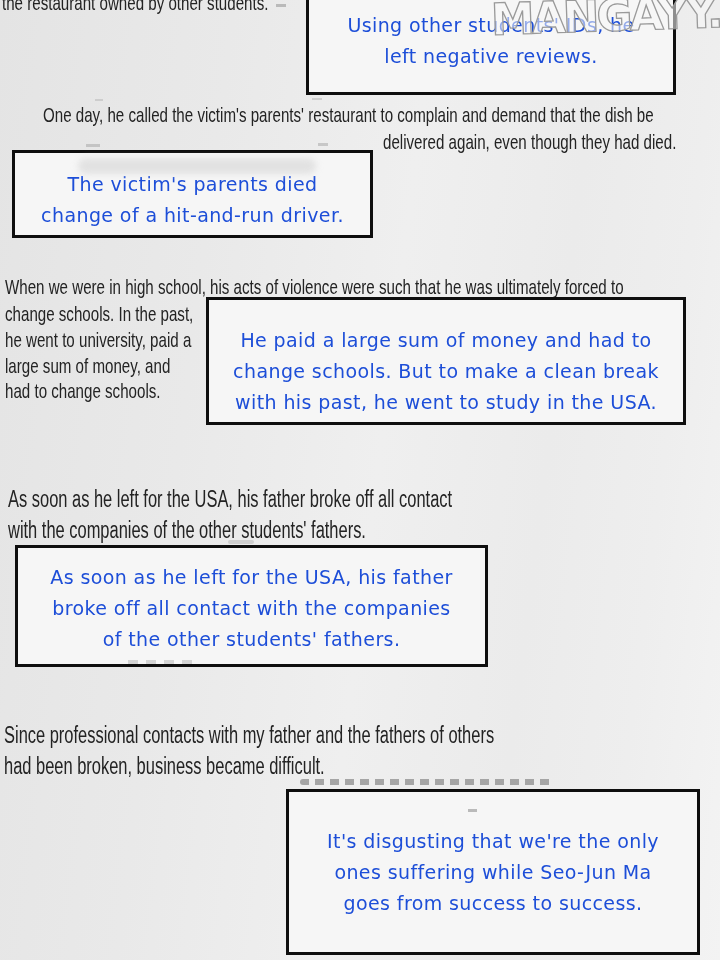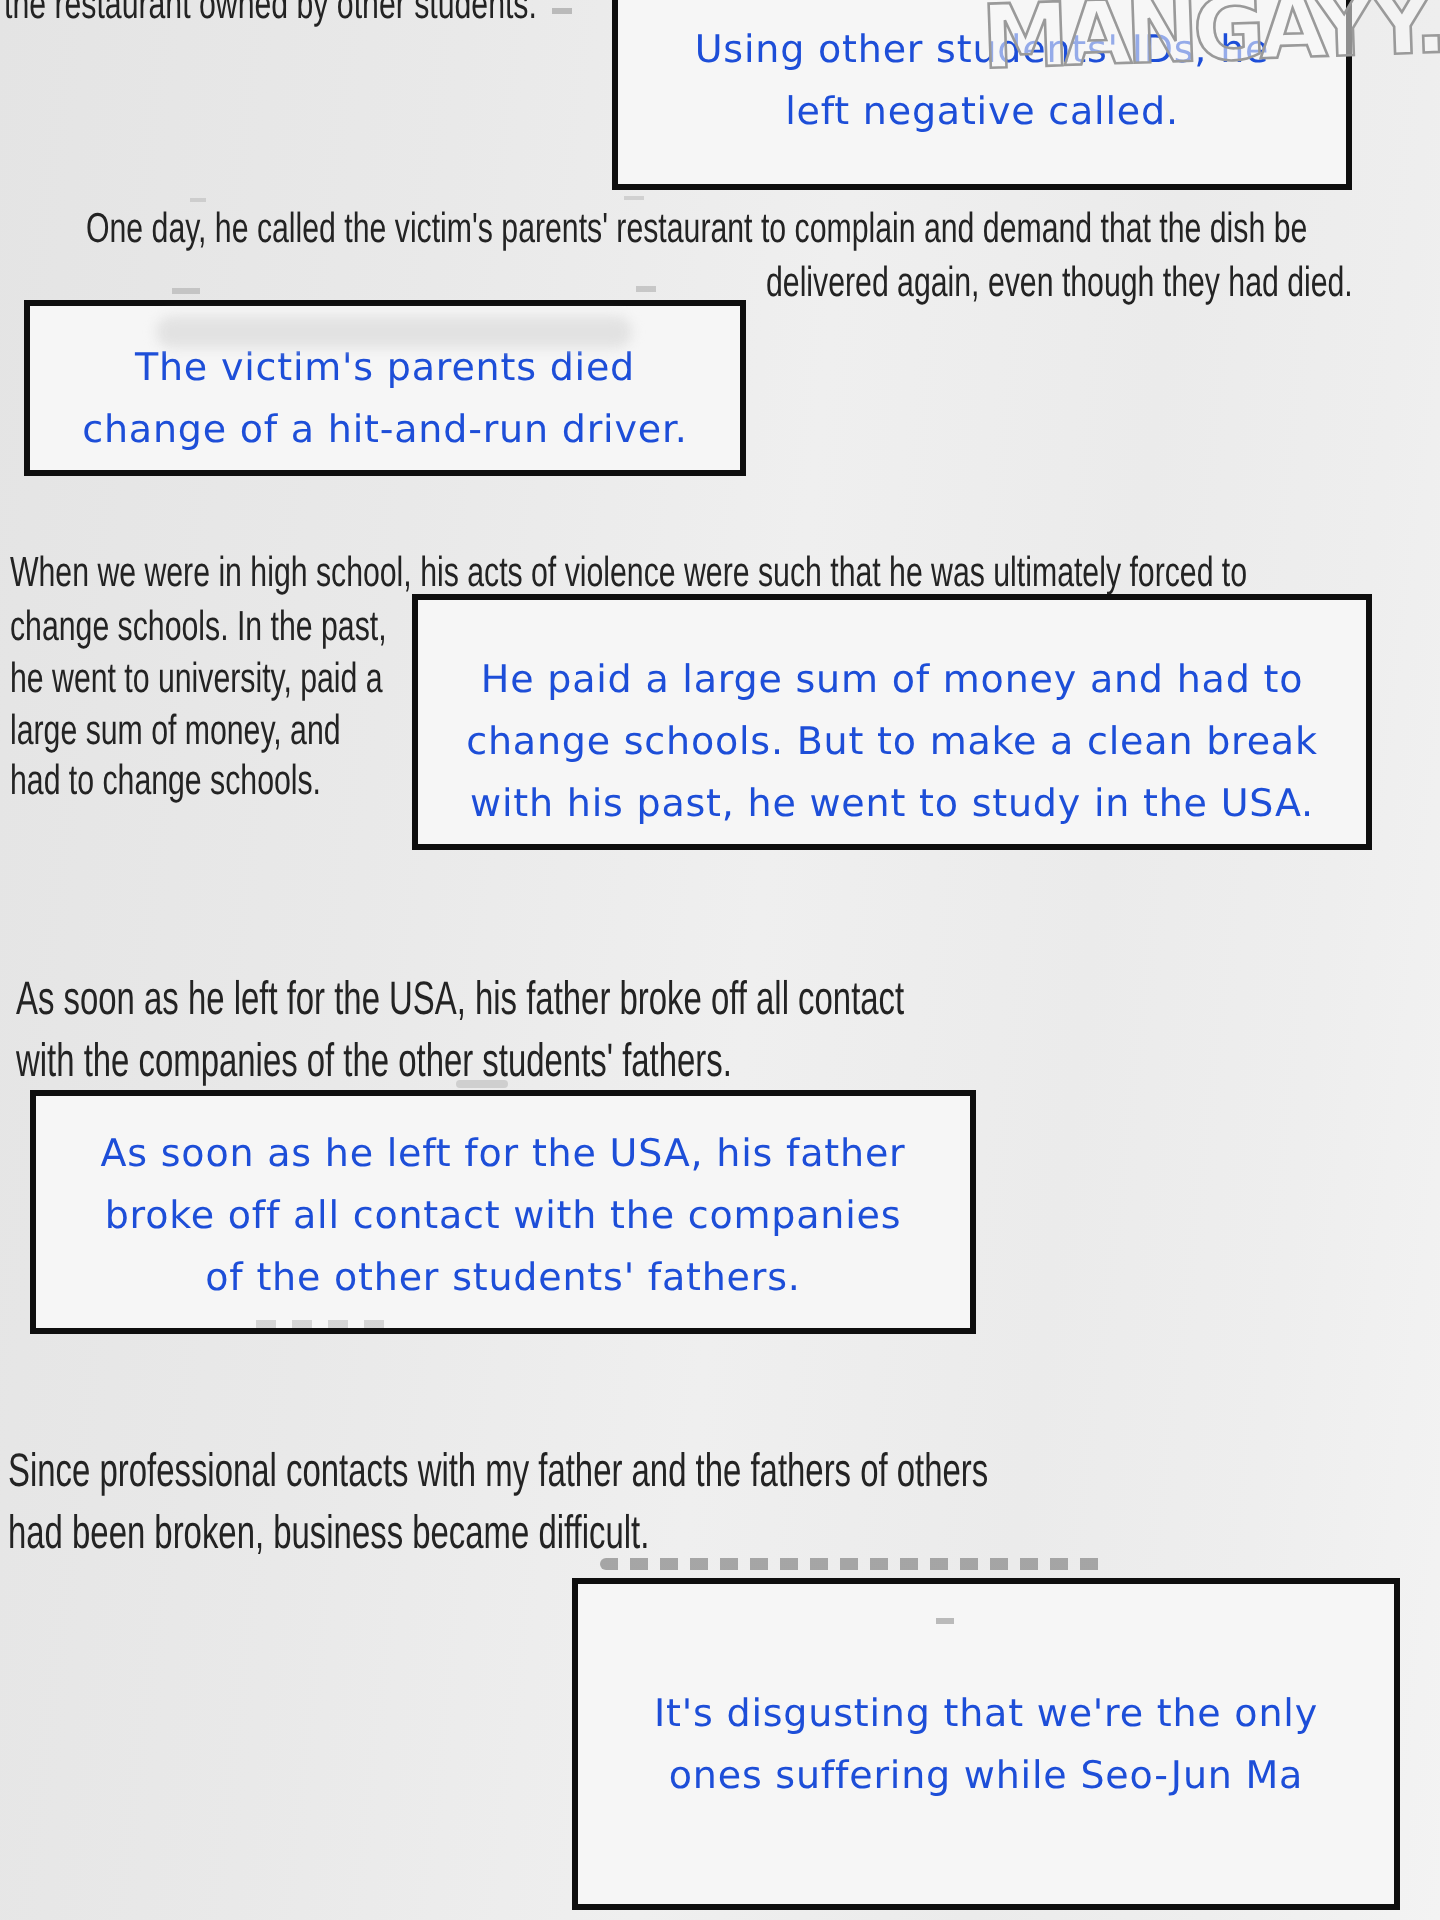--- a/index.html
+++ b/index.html
@@ -101,21 +101,21 @@
   <div class="narr" style="left:5px;top:379px;">had to change schools.</div>
 
   <div class="narr narr-lg" style="left:8px;top:486px;">As soon as he left for the USA, his father broke off all contact</div>
   <div class="narr narr-lg" style="left:8px;top:517px;">with the companies of the other students' fathers.</div>
 
   <div class="narr narr-lg" style="left:4px;top:722px;">Since professional contacts with my father and the fathers of others</div>
   <div class="narr narr-lg" style="left:4px;top:753px;">had been broken, business became difficult.</div>
 
   <div class="sbox" style="left:306px;top:-20px;width:370px;height:115px;padding-top:6px;">
     <div class="sline">Using other students' IDs, he</div>
-    <div class="sline">left negative called.</div>
+    <div class="sline">left negative reviews.</div>
   </div>
 
   <div class="sbox" style="left:12px;top:150px;width:361px;height:88px;padding-top:12px;">
     <div class="sline">The victim's parents died</div>
     <div class="sline">change of a hit-and-run driver.</div>
   </div>
 
   <div class="sbox" style="left:206px;top:297px;width:480px;height:128px;padding-top:20px;">
     <div class="sline">He paid a large sum of money and had to</div>
     <div class="sline">change schools. But to make a clean break</div>
@@ -124,20 +124,21 @@
 
   <div class="sbox" style="left:15px;top:545px;width:473px;height:122px;padding-top:5px;">
     <div class="sline">As soon as he left for the USA, his father</div>
     <div class="sline">broke off all contact with the companies</div>
     <div class="sline">of the other students' fathers.</div>
   </div>
 
   <div class="sbox" style="left:286px;top:789px;width:414px;height:166px;padding-top:1px;justify-content:center;">
     <div class="sline">It's disgusting that we're the only</div>
     <div class="sline">ones suffering while Seo-Jun Ma</div>
+    <div class="sline">goes from success to success.</div>
   </div>
 
   <div class="ghost g-smudge2"></div>
   <div class="ghost g-dash5"></div>
   <div class="ghost g-dash4b"></div>
   <div class="ghost g-a1"></div>
   <div class="ghost g-a2"></div>
   <div class="ghost g-a3"></div>
   <div class="ghost g-a4"></div>
   <div class="ghost g-a5"></div>

